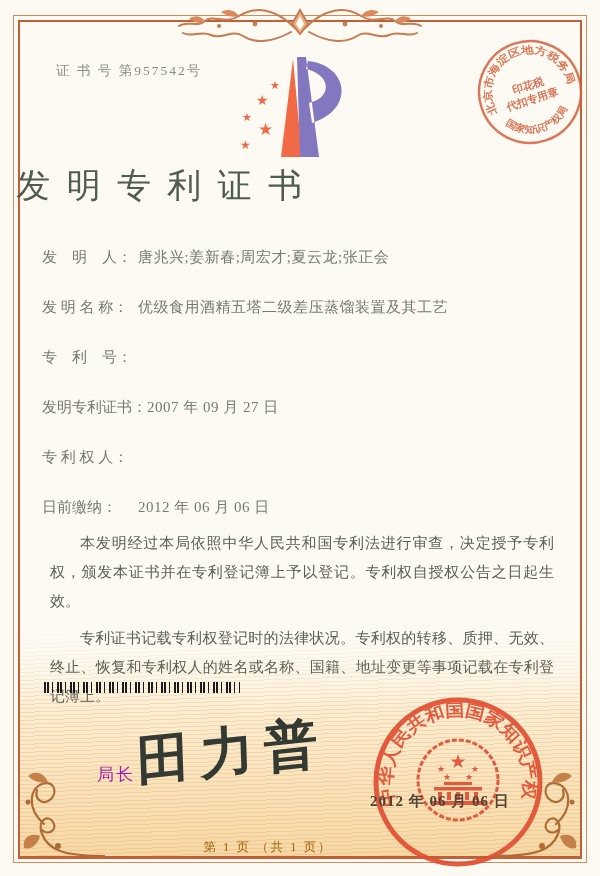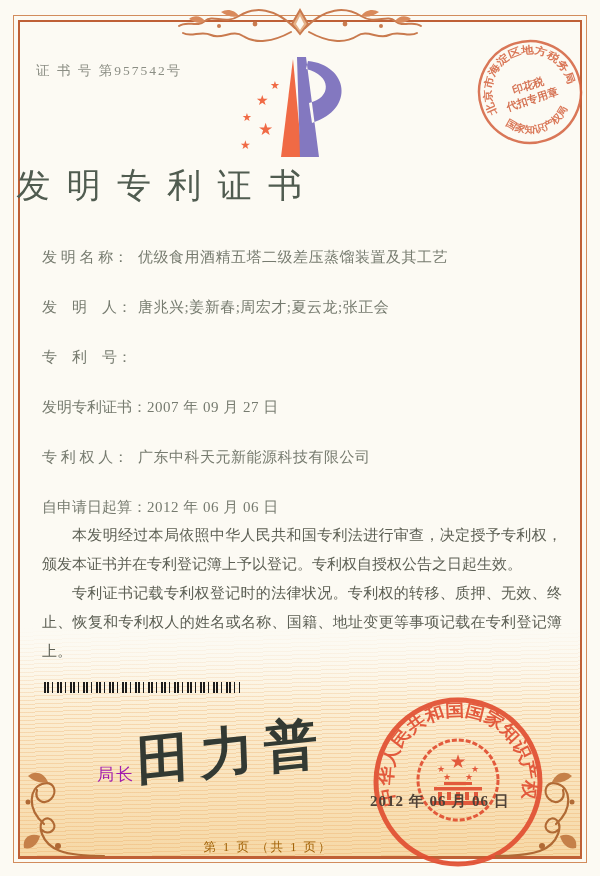--- a/index.html
+++ b/index.html
@@ -30,21 +30,21 @@
         rgba(255,255,255,0) 1px, rgba(255,255,255,0) 4px),
       linear-gradient(180deg,#fdfbf4 0%,#fcf0d8 30%,#f9e2ba 70%,#f6d8a6 100%);
   }
   .waves::after{
     content:"";position:absolute;left:0;right:0;top:0;height:80px;
     background:linear-gradient(180deg,#fcfaf3 0%,rgba(252,250,243,0) 100%);
   }
   
   .top-ornament{position:absolute;left:155px;top:2px;z-index:2;}
   .cert-no{
-    position:absolute;left:36px;top:62px;z-index:2;
+    position:absolute;left:56px;top:62px;z-index:2;
     font-size:13.5px;letter-spacing:2px;color:#8b8e84;
   }
   .logo{position:absolute;left:232px;top:53px;z-index:2;}
   .tax-seal{
     position:absolute;left:474px;top:36px;z-index:2;
     transform:rotate(-18deg);opacity:0.85;
   }
   .title{
     position:absolute;left:0;right:0;top:163px;z-index:2;
     text-align:left;font-size:34px;font-weight:500;
@@ -53,21 +53,21 @@
   
   .fields{position:absolute;left:42px;right:36px;top:247px;z-index:2;}
   .field-row{display:flex;margin-bottom:29px;font-size:15px;color:#767b6f;line-height:21px;}
   .field-label{flex:0 0 96px;white-space:pre;}
   .field-value{flex:1;letter-spacing:0.5px;}
   
   .body-text{
     position:absolute;left:42px;right:38px;top:521px;z-index:2;
     font-size:15px;line-height:29px;color:#5c5f54;text-align:justify;
   }
-  .body-text p{margin:0;text-indent:2em;}
+  .body-text p{margin:8px;text-indent:2em;}
   
   .barcode{
     position:absolute;left:44px;top:682px;width:196px;height:11px;z-index:2;
     background:repeating-linear-gradient(90deg,
       #1c1c1c 0 2px,transparent 2px 3px,
       #1c1c1c 3px 5px,transparent 5px 8px,
       #1c1c1c 8px 9px,transparent 9px 13px);
   }
   
   .director-label{
@@ -148,40 +148,39 @@
       <text x="10" y="68" font-size="11">★</text>
       <text x="26" y="82" font-size="17">★</text>
       <text x="8" y="96" font-size="12">★</text>
     </g>
   </svg>
 
   <div class="title">发明专利证书</div>
 
   <div class="fields">
     <div class="field-row">
+      <span class="field-label">发　明　人：</span>
+      <span class="field-value">唐兆兴;姜新春;周宏才;夏云龙;张正会</span>
+    </div>
+    <div class="field-row">
       <span class="field-label">发 明 名 称：</span>
       <span class="field-value">优级食用酒精五塔二级差压蒸馏装置及其工艺</span>
     </div>
     <div class="field-row">
-      <span class="field-label">发　明　人：</span>
-      <span class="field-value">唐兆兴;姜新春;周宏才;夏云龙;张正会</span>
-    </div>
-    <div class="field-row">
       <span class="field-label">专　利　号：</span>
     </div>
     <div class="field-row">
       <span class="field-label">发明专利证书：</span>
       <span class="field-value">2007 年 09 月 27 日</span>
     </div>
     <div class="field-row">
       <span class="field-label">专 利 权 人：</span>
-      <span class="field-value">广东中科天元新能源科技有限公司</span>
-    </div>
-    <div class="field-row">
-      <span class="field-label">自申请日起算：</span>
+    </div>
+    <div class="field-row">
+      <span class="field-label">日前缴纳：</span>
       <span class="field-value">2012 年 06 月 06 日</span>
     </div>
   </div>
 
   <div class="body-text">
     <p>本发明经过本局依照中华人民共和国专利法进行审查，决定授予专利权，颁发本证书并在专利登记簿上予以登记。专利权自授权公告之日起生效。</p>
     <p>专利证书记载专利权登记时的法律状况。专利权的转移、质押、无效、终止、恢复和专利权人的姓名或名称、国籍、地址变更等事项记载在专利登记簿上。</p>
   </div>
 
   <div class="barcode"></div>

